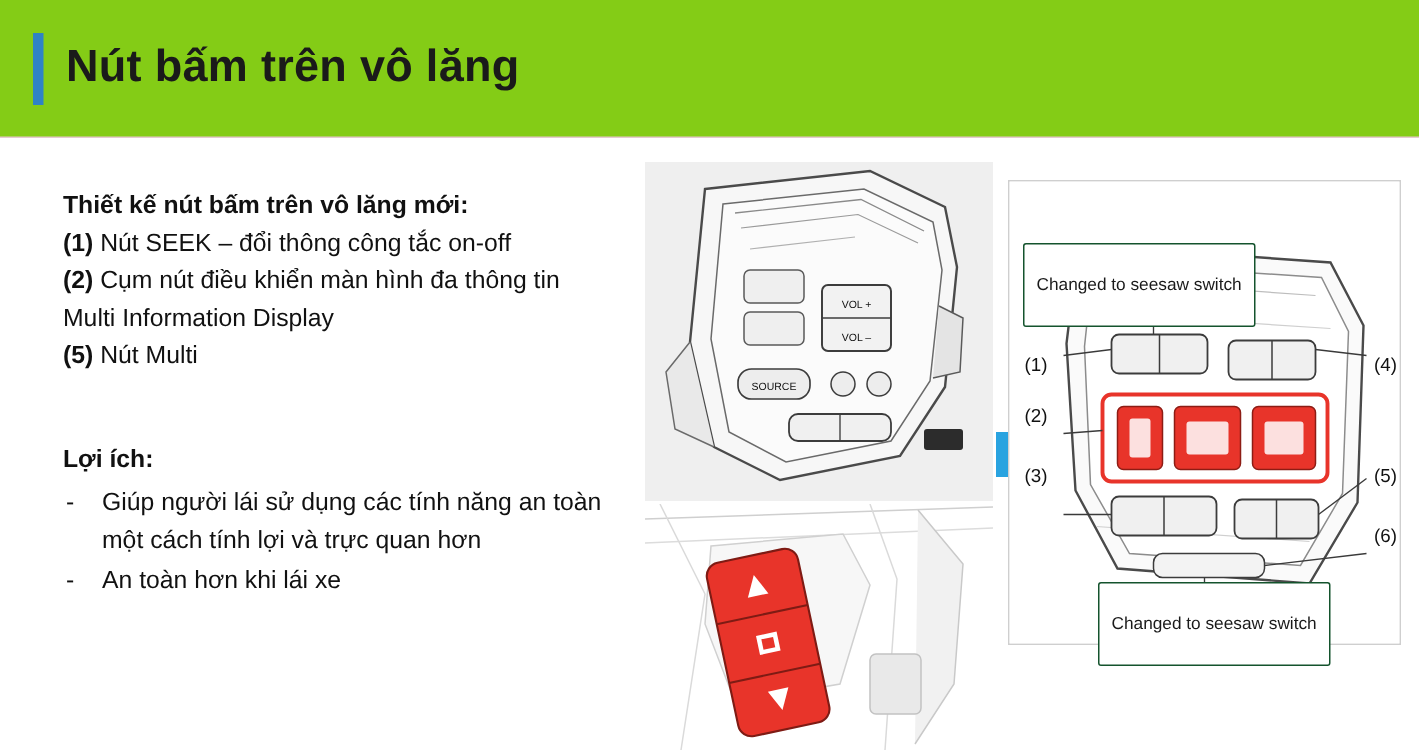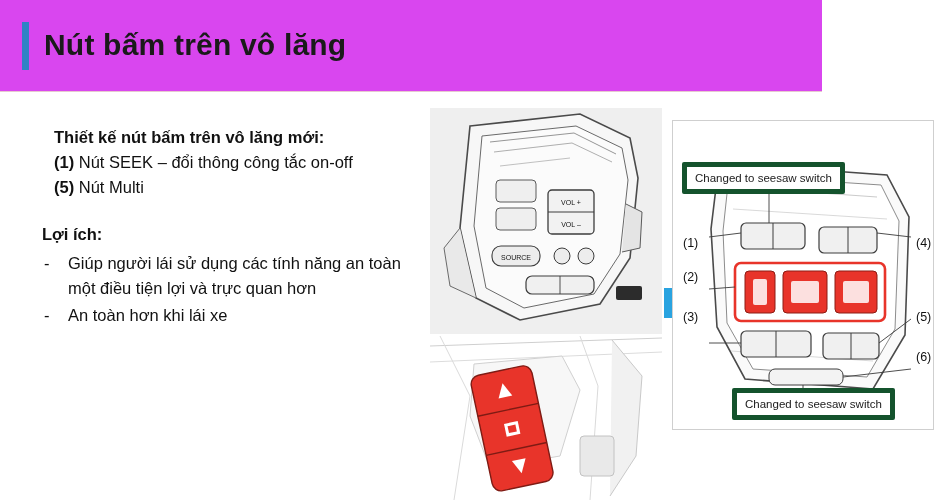--- a/index.html
+++ b/index.html
@@ -13,22 +13,22 @@
   #slide {
     position: relative;
     width: 946px; height: 500px;
     background: #ffffff;
   }
 
   
   .header {
     position: absolute;
     left: 0; top: 0;
-    width: 822px; height: 92px;
-    background: #d946ef;
+    width: 946px; height: 92px;
+    background: #84cc16;
     border-bottom: 1px solid #e6c9cf;
     text-align: right;
   }
   .header-accent {
     position: absolute;
     left: 22px; top: 22px;
     width: 7px; height: 48px;
     background: #2f83c5;
   }
   .header-title {
@@ -44,24 +44,24 @@
   
   .text-col {
     position: absolute;
     left: 42px; top: 125px;
     width: 370px;
     font-size: 16.5px;
     color: #111111;
     line-height: 25px;
   }
   .bold { font-weight: bold; }
-  .para { margin: 0 0 0 12px; }
+  .para { margin: 0 0 0 0; }
   .lead { font-weight: bold; }
   .benefits-title {
-    margin-top: 22px;
+    margin-top: 44px;
     font-weight: bold;
   }
   .bullet-list {
     margin: 4px 0 0 0;
     padding: 0;
     list-style: none;
   }
   .bullet-list li {
     position: relative;
     padding-left: 26px;
@@ -98,25 +98,25 @@
   
   .diagram {
     position: absolute;
     left: 672px; top: 120px;
     width: 262px; height: 310px;
     border: 1px solid #cfcfcf;
     background: #ffffff;
   }
   .callout {
     position: absolute;
-    border: 5px solid #14532d;
+    border: 1px solid #14532d;
     background: #ffffff;
     font-size: 11.5px;
     color: #1a1a1a;
-    padding: 5px 8px;
+    padding: 21px 8px;
     white-space: nowrap;
     border-radius: 2px;
   }
   .callout-top { left: 682px; top: 162px; }
   .callout-bottom { left: 732px; top: 388px; }
 
   .num-label {
     position: absolute;
     font-size: 12.5px;
     color: #111111;
@@ -134,29 +134,33 @@
   </div>
 
   <div class="text-col">
     <div class="para lead">Thiết kế nút bấm trên vô lăng mới:</div>
 
     <div class="para">
       <span class="bold">(1)</span>
       <span>Nút SEEK – đổi thông công tắc on-off</span>
     </div>
     <div class="para">
+      <span class="bold">(2)</span>
+      <span>Cụm nút điều khiển màn hình đa thông tin Multi Information Display</span>
+    </div>
+    <div class="para">
       <span class="bold">(5)</span>
       <span>Nút Multi</span>
     </div>
 
     <div class="benefits-title">Lợi ích:</div>
     <ul class="bullet-list">
       <li>
         <span class="dash">-</span>
-        <span>Giúp người lái sử dụng các tính năng an toàn một điều tiện lợi và trực quan hơn</span>
+        <span>Giúp người lái sử dụng các tính năng an toàn một cách tính lợi và trực quan hơn</span>
       </li>
       <li>
         <span class="dash">-</span>
         <span>An toàn hơn khi lái xe</span>
       </li>
     </ul>
   </div>
 
   <div class="photo">
     <svg width="232" height="226" viewBox="0 0 232 226">

